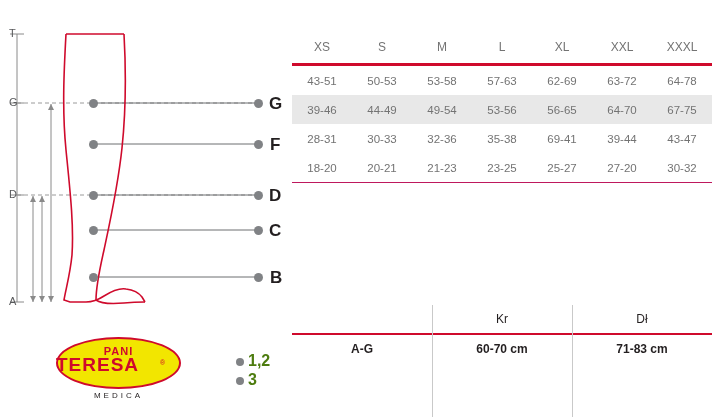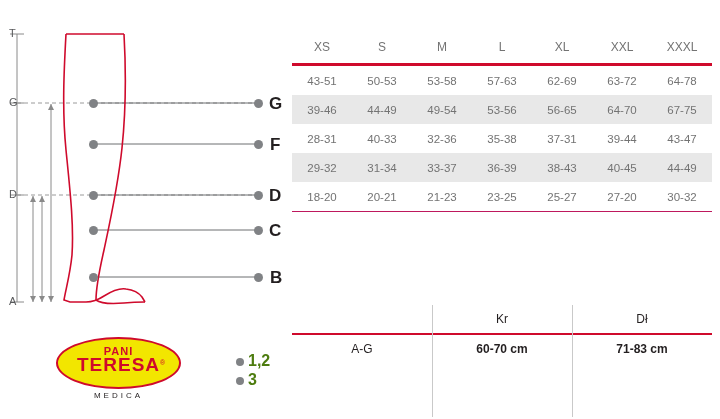--- a/index.html
+++ b/index.html
@@ -45,21 +45,21 @@
     background:#f2e600;
     border:2px solid #cf0a2c;
     box-sizing:border-box;
   }
   #logo .pani{
     position:absolute;left:0;top:8px;width:125px;text-align:center;
     font-size:11px;font-weight:bold;letter-spacing:1px;color:#cf0a2c;
     font-family:"Liberation Sans", sans-serif;
   }
   #logo .teresa{
-    position:absolute;left:0;top:17px;width:125px;text-align:center;
+    position:absolute;left:0;top:17px;width:125px;
     font-size:19px;font-weight:bold;letter-spacing:1px;color:#cf0a2c;
     font-family:"Liberation Sans", sans-serif;
   }
   #logo .medica{
     position:absolute;left:0;top:38px;width:125px;text-align:center;
     font-size:8px;letter-spacing:3px;color:#231f20;
     font-family:"Liberation Sans", sans-serif;
     margin-top:16px;
   }
   #logo .reg{
@@ -106,21 +106,21 @@
     table-layout:fixed;
   }
   #lentable td{
     padding:0;margin:0;text-align:center;
     font-size:12px;height:28px;color:#231f20;
     font-family:"Liberation Sans", sans-serif;
   }
   #lentable .lhdr td{font-size:12px;}
   #lentable .sep td{border-bottom:2px solid #cf0a2c;height:0;padding:0;}
   #lentable .drow td{border-top:1px solid #d6d6d6;font-weight:bold;}
-  #lentable .drow td.first{font-weight:normal;}
+  #lentable .drow td.first{font-weight:bold;}
   .vline{
     position:absolute;width:1px;background:#c9c9c9;
   }
 </style>
 </head>
 <body>
 
 <div id="page">
 
   <div id="diagram">
@@ -224,35 +224,26 @@
       <td class="alt">39-46</td>
       <td class="alt">44-49</td>
       <td class="alt">49-54</td>
       <td class="alt">53-56</td>
       <td class="alt">56-65</td>
       <td class="alt">64-70</td>
       <td class="alt">67-75</td>
     </tr>
     <tr>
       <td>28-31</td>
-      <td>40-33</td>
+      <td>30-33</td>
       <td>32-36</td>
       <td>35-38</td>
-      <td>37-31</td>
+      <td>69-41</td>
       <td>39-44</td>
       <td>43-47</td>
-    </tr>
-    <tr>
-      <td class="alt">29-32</td>
-      <td class="alt">31-34</td>
-      <td class="alt">33-37</td>
-      <td class="alt">36-39</td>
-      <td class="alt">38-43</td>
-      <td class="alt">40-45</td>
-      <td class="alt">44-49</td>
     </tr>
     <tr class="last">
       <td>18-20</td>
       <td>20-21</td>
       <td>21-23</td>
       <td>23-25</td>
       <td>25-27</td>
       <td>27-20</td>
       <td>30-32</td>
     </tr>

